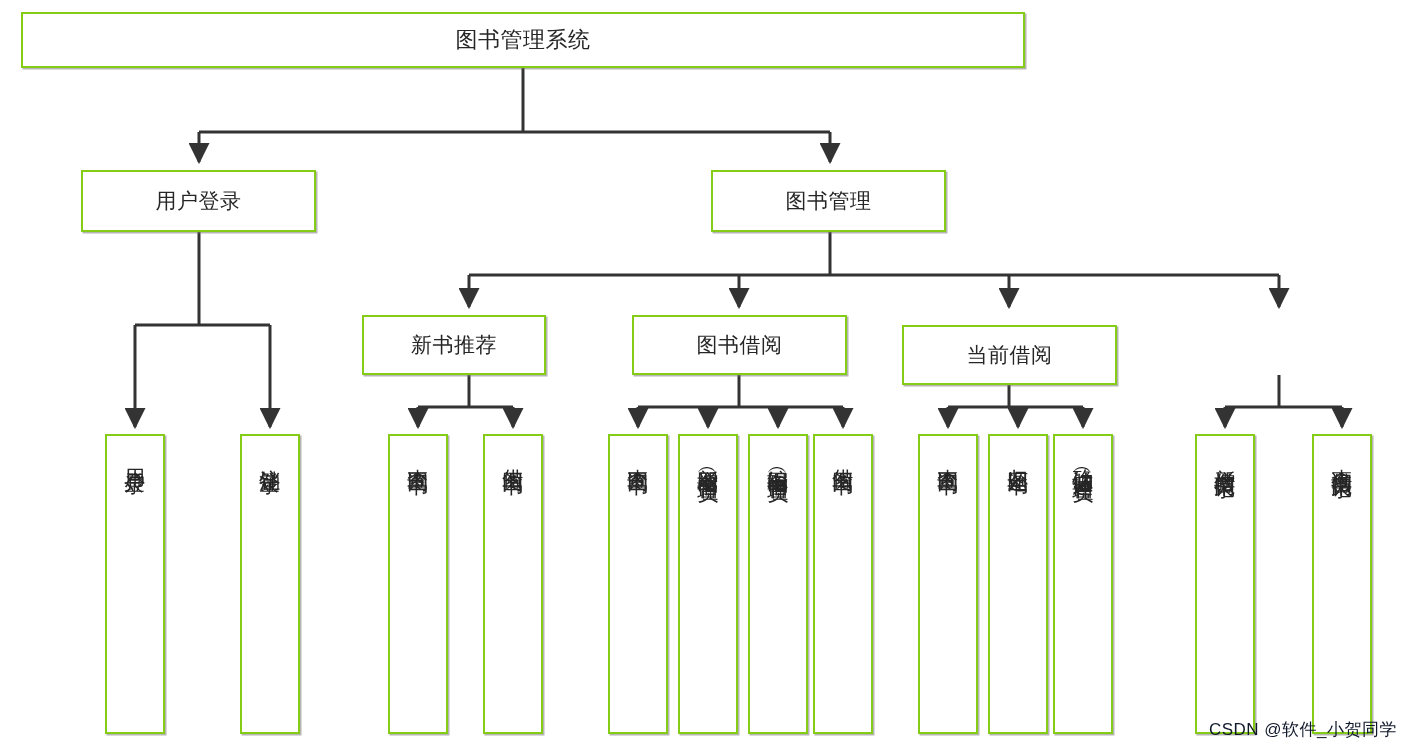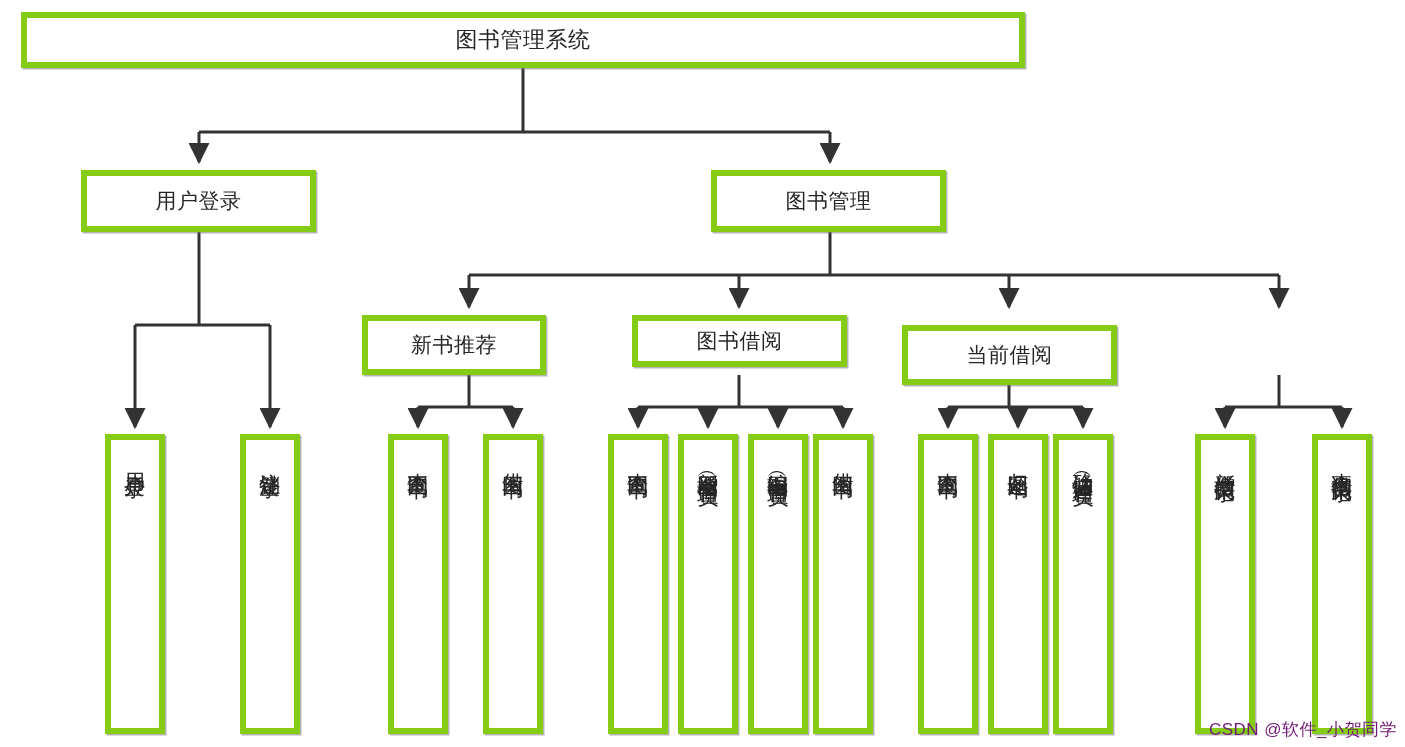--- a/index.html
+++ b/index.html
@@ -22,21 +22,21 @@
     position: absolute;
     left: 0;
     top: 0;
     width: 1405px;
     height: 747px;
   }
   .node {
     position: absolute;
     box-sizing: border-box;
     background: #ffffff;
-    border: 6px solid #84cc16;
+    border: 2px solid #84cc16;
     box-shadow: 1.5px 1.5px 0 rgba(120,120,120,0.55);
     display: flex;
     align-items: center;
     justify-content: center;
     color: #262626;
   }
   .node .label {
     font-size: 21px;
     line-height: 1.25;
     letter-spacing: 0.5px;
@@ -54,21 +54,21 @@
     font-size: 21px;
     line-height: 1.22;
     letter-spacing: 2px;
     white-space: nowrap;
   }
   .watermark {
     position: absolute;
     right: 8px;
     bottom: 6px;
     font-size: 17px;
-    color: #701a75;
+    color: #0f172a;
     letter-spacing: 0.5px;
     white-space: nowrap;
     pointer-events: none;
   }
 </style>
 </head>
 <body>
 
 <div id="canvas">
 
@@ -129,21 +129,21 @@
   <div class="node" style="left:81px; top:170px; width:235px; height:62px;">
     <span class="label">用户登录</span>
   </div>
   <div class="node" style="left:711px; top:170px; width:235px; height:62px;">
     <span class="label">图书管理</span>
   </div>
 
   <div class="node" style="left:362px; top:315px; width:184px; height:60px;">
     <span class="label">新书推荐</span>
   </div>
-  <div class="node" style="left:632px; top:315px; width:215px; height:52px;">
+  <div class="node" style="left:632px; top:315px; width:215px; height:60px;">
     <span class="label">图书借阅</span>
   </div>
   <div class="node" style="left:902px; top:315px; width:215px; height:60px;margin-top:10px;">
     <span class="label">当前借阅</span>
   </div>
 
   <div class="node leaf" style="left:105px; top:434px; width:60px; height:300px;">
     <span class="label">用户登录</span>
   </div>
   <div class="node leaf" style="left:240px; top:434px; width:60px; height:300px;">

